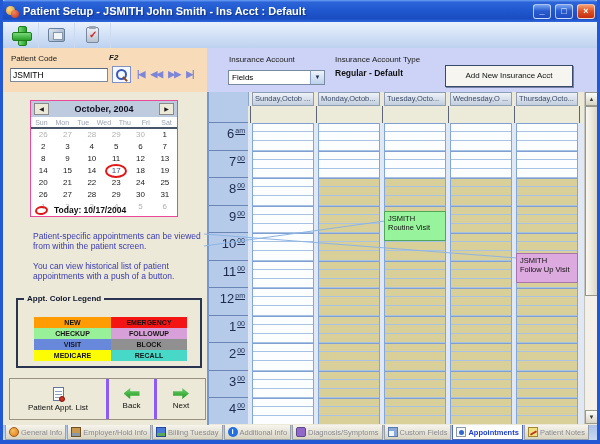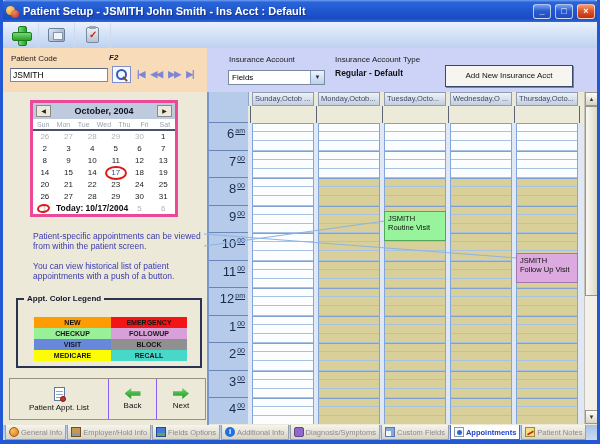--- a/index.html
+++ b/index.html
@@ -46,21 +46,21 @@
   .dropdown{position:absolute;left:21px;top:22px;width:97px;height:15px;background:#fff;border:1px solid #7a8aa0;display:flex;align-items:center;}
   .dropdown .val{flex:1;font-size:8px;padding-left:3px;}
   .dropdown .dd-btn{width:14px;height:13px;background:linear-gradient(180deg,#eef4fc,#bcd0ec);border-left:1px solid #88a0c8;font-size:6px;text-align:center;line-height:13px;color:#203050;}
   .ins-type-val{position:absolute;left:128px;top:20px;font-size:8.5px;font-weight:bold;color:#101010;}
   .add-ins-btn{position:absolute;left:238px;top:17px;width:128px;height:22px;background:#f6f5ef;
     border:1px solid #39496a;box-shadow:1px 1px 0 rgba(20,30,60,.45);font-size:8px;text-align:center;line-height:20px;color:#101010;}
   
   .left-panel{position:absolute;left:0;top:92px;width:204px;height:333px;background:#ece9d8;}
   .panel-divider{position:absolute;left:204px;top:92px;width:2px;height:333px;background:#7898cc;}
   
-  .calendar{position:absolute;left:27px;top:100px;width:148px;height:117px;background:#fff;border:3px solid #ec4899;}
+  .calendar{position:absolute;left:27px;top:100px;width:148px;height:117px;background:#fff;border:1px solid #ec4899;}
   .cal-head{position:relative;height:16px;background:#becade;display:flex;align-items:center;justify-content:center;}
   .cal-title{font-size:9px;font-weight:bold;color:#101020;}
   .cal-nav{position:absolute;top:2px;width:15px;height:12px;background:#ece9d8;border:1px solid #8a8a8a;font-size:6px;line-height:10px;text-align:center;color:#222;}
   .cal-nav.prev{left:3px;} .cal-nav.next{right:3px;}
   .cal-days{display:grid;grid-template-columns:repeat(7,1fr);border-bottom:2px solid #4a5468;height:12px;}
   .cal-days span{font-size:7px;color:#9aa2b2;text-align:center;line-height:11px;}
   .cal-grid{display:grid;grid-template-columns:repeat(6,1fr);}
   .cal-cell{height:12px;font-size:8px;text-align:center;line-height:12px;color:#1a1a1a;position:relative;}
   .cal-cell.muted{color:#b2b2b2;}
   .cal-cell.sel{color:#33508c;}
@@ -70,21 +70,21 @@
   .today-label{font-size:8.5px;font-weight:bold;color:#101010;}
   
   .info-p{position:absolute;left:30px;width:178px;color:#3a3ab0;font-size:8.5px;line-height:10px;}
   
   .legend{position:absolute;left:13px;top:298px;width:186px;height:70px;border:2px solid #2a3450;}
   .legend-title{position:absolute;top:-6px;left:6px;background:#ece9d8;padding:0 3px;font-size:8px;font-weight:bold;color:#101830;}
   .legend-grid{position:absolute;left:16px;top:17px;display:grid;grid-template-columns:77px 76px;}
   .legend-cell{height:11px;display:flex;align-items:center;justify-content:center;font-size:7px;font-weight:bold;color:#151515;}
   
   .btn-row{position:absolute;left:6px;top:378px;width:197px;height:42px;border:1px solid #9a9280;display:flex;background:#ece9d8;}
-  .lbtn{display:flex;flex-direction:column;align-items:center;justify-content:center;gap:2px;border-right:1px solid #8b5cf6;font-size:8px;color:#101010;}
+  .lbtn{display:flex;flex-direction:column;align-items:center;justify-content:center;gap:2px;border-right:3px solid #8b5cf6;font-size:8px;color:#101010;}
   .lbtn:last-child{border-right:none;}
   .doc-icon{width:11px;height:14px;background:#fff;border:1px solid #6078a0;position:relative;}
   .doc-icon::before{content:"";position:absolute;left:1px;top:3px;width:7px;height:1px;background:#90a0c0;box-shadow:0 3px 0 #90a0c0,0 6px 0 #90a0c0;}
   .doc-mark{position:absolute;right:-2px;bottom:-2px;width:6px;height:6px;border-radius:50%;background:#d03020;border:1px solid #801810;}
   .arrow-icon{width:16px;height:11px;background:linear-gradient(180deg,#6ed06e,#1f9a1f);filter:drop-shadow(0 1px 0 #145c14);}
   .arrow-icon.left{clip-path:polygon(0 50%,42% 0,42% 30%,100% 30%,100% 70%,42% 70%,42% 100%);}
   .arrow-icon.right{clip-path:polygon(100% 50%,58% 0,58% 30%,0 30%,0 70%,58% 70%,58% 100%);}
   
   .gutter{position:absolute;left:206px;top:92px;width:40px;height:332px;background:#b6cbea;border-right:1px solid #89a6d2;padding-top:30px;overflow:hidden;}
   .hour-row{height:27.5px;border-top:1px solid #6b86b6;text-align:right;padding:1px 3px 0 0;color:#1c2a4e;font-size:13px;line-height:14px;}
@@ -355,21 +355,21 @@
   <div class="tab">
         <span class="tab-icon icon-general"></span>
         <span class="tab-label">General Info</span>
       </div>
       <div class="tab">
         <span class="tab-icon icon-employer"></span>
         <span class="tab-label">Employer/Hold Info</span>
       </div>
       <div class="tab">
         <span class="tab-icon icon-billing"></span>
-        <span class="tab-label">Fields Options</span>
+        <span class="tab-label">Billing Tuesday</span>
       </div>
       <div class="tab">
         <span class="tab-icon icon-info"></span>
         <span class="tab-label">Additional Info</span>
       </div>
       <div class="tab">
         <span class="tab-icon icon-diagnosis"></span>
         <span class="tab-label">Diagnosis/Symptoms</span>
       </div>
       <div class="tab">

